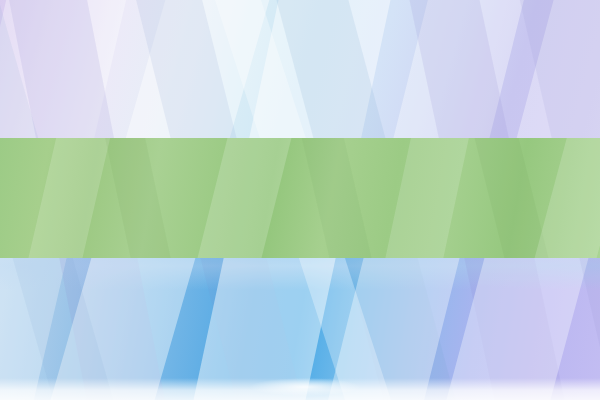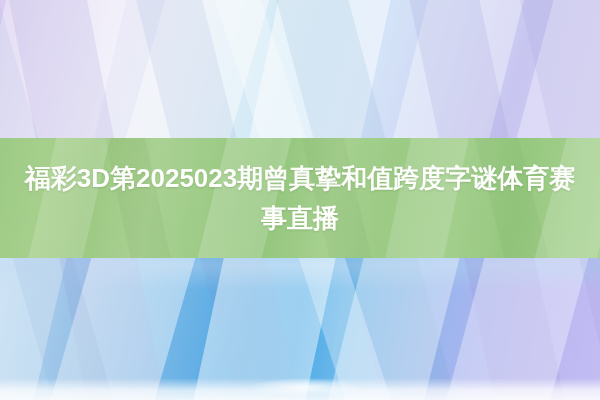--- a/index.html
+++ b/index.html
@@ -198,19 +198,18 @@
   <div class="title-band">
     <div class="band-streaks">
       <div class="bs bs1"></div>
       <div class="bs bs2"></div>
       <div class="bs bs3"></div>
       <div class="bs bs4"></div>
       <div class="bs bs5"></div>
       <div class="bs bs6"></div>
       <div class="bs bs7"></div>
     </div>
-    <h1 class="title-text">福彩3D第2025023期曾真挚和值跨度字谜体育赛事直播</h1>
   </div>
 
   <div class="bottom-haze"></div>
   <div class="bottom-glow"></div>
 
 </div>
 
 </body></html>

